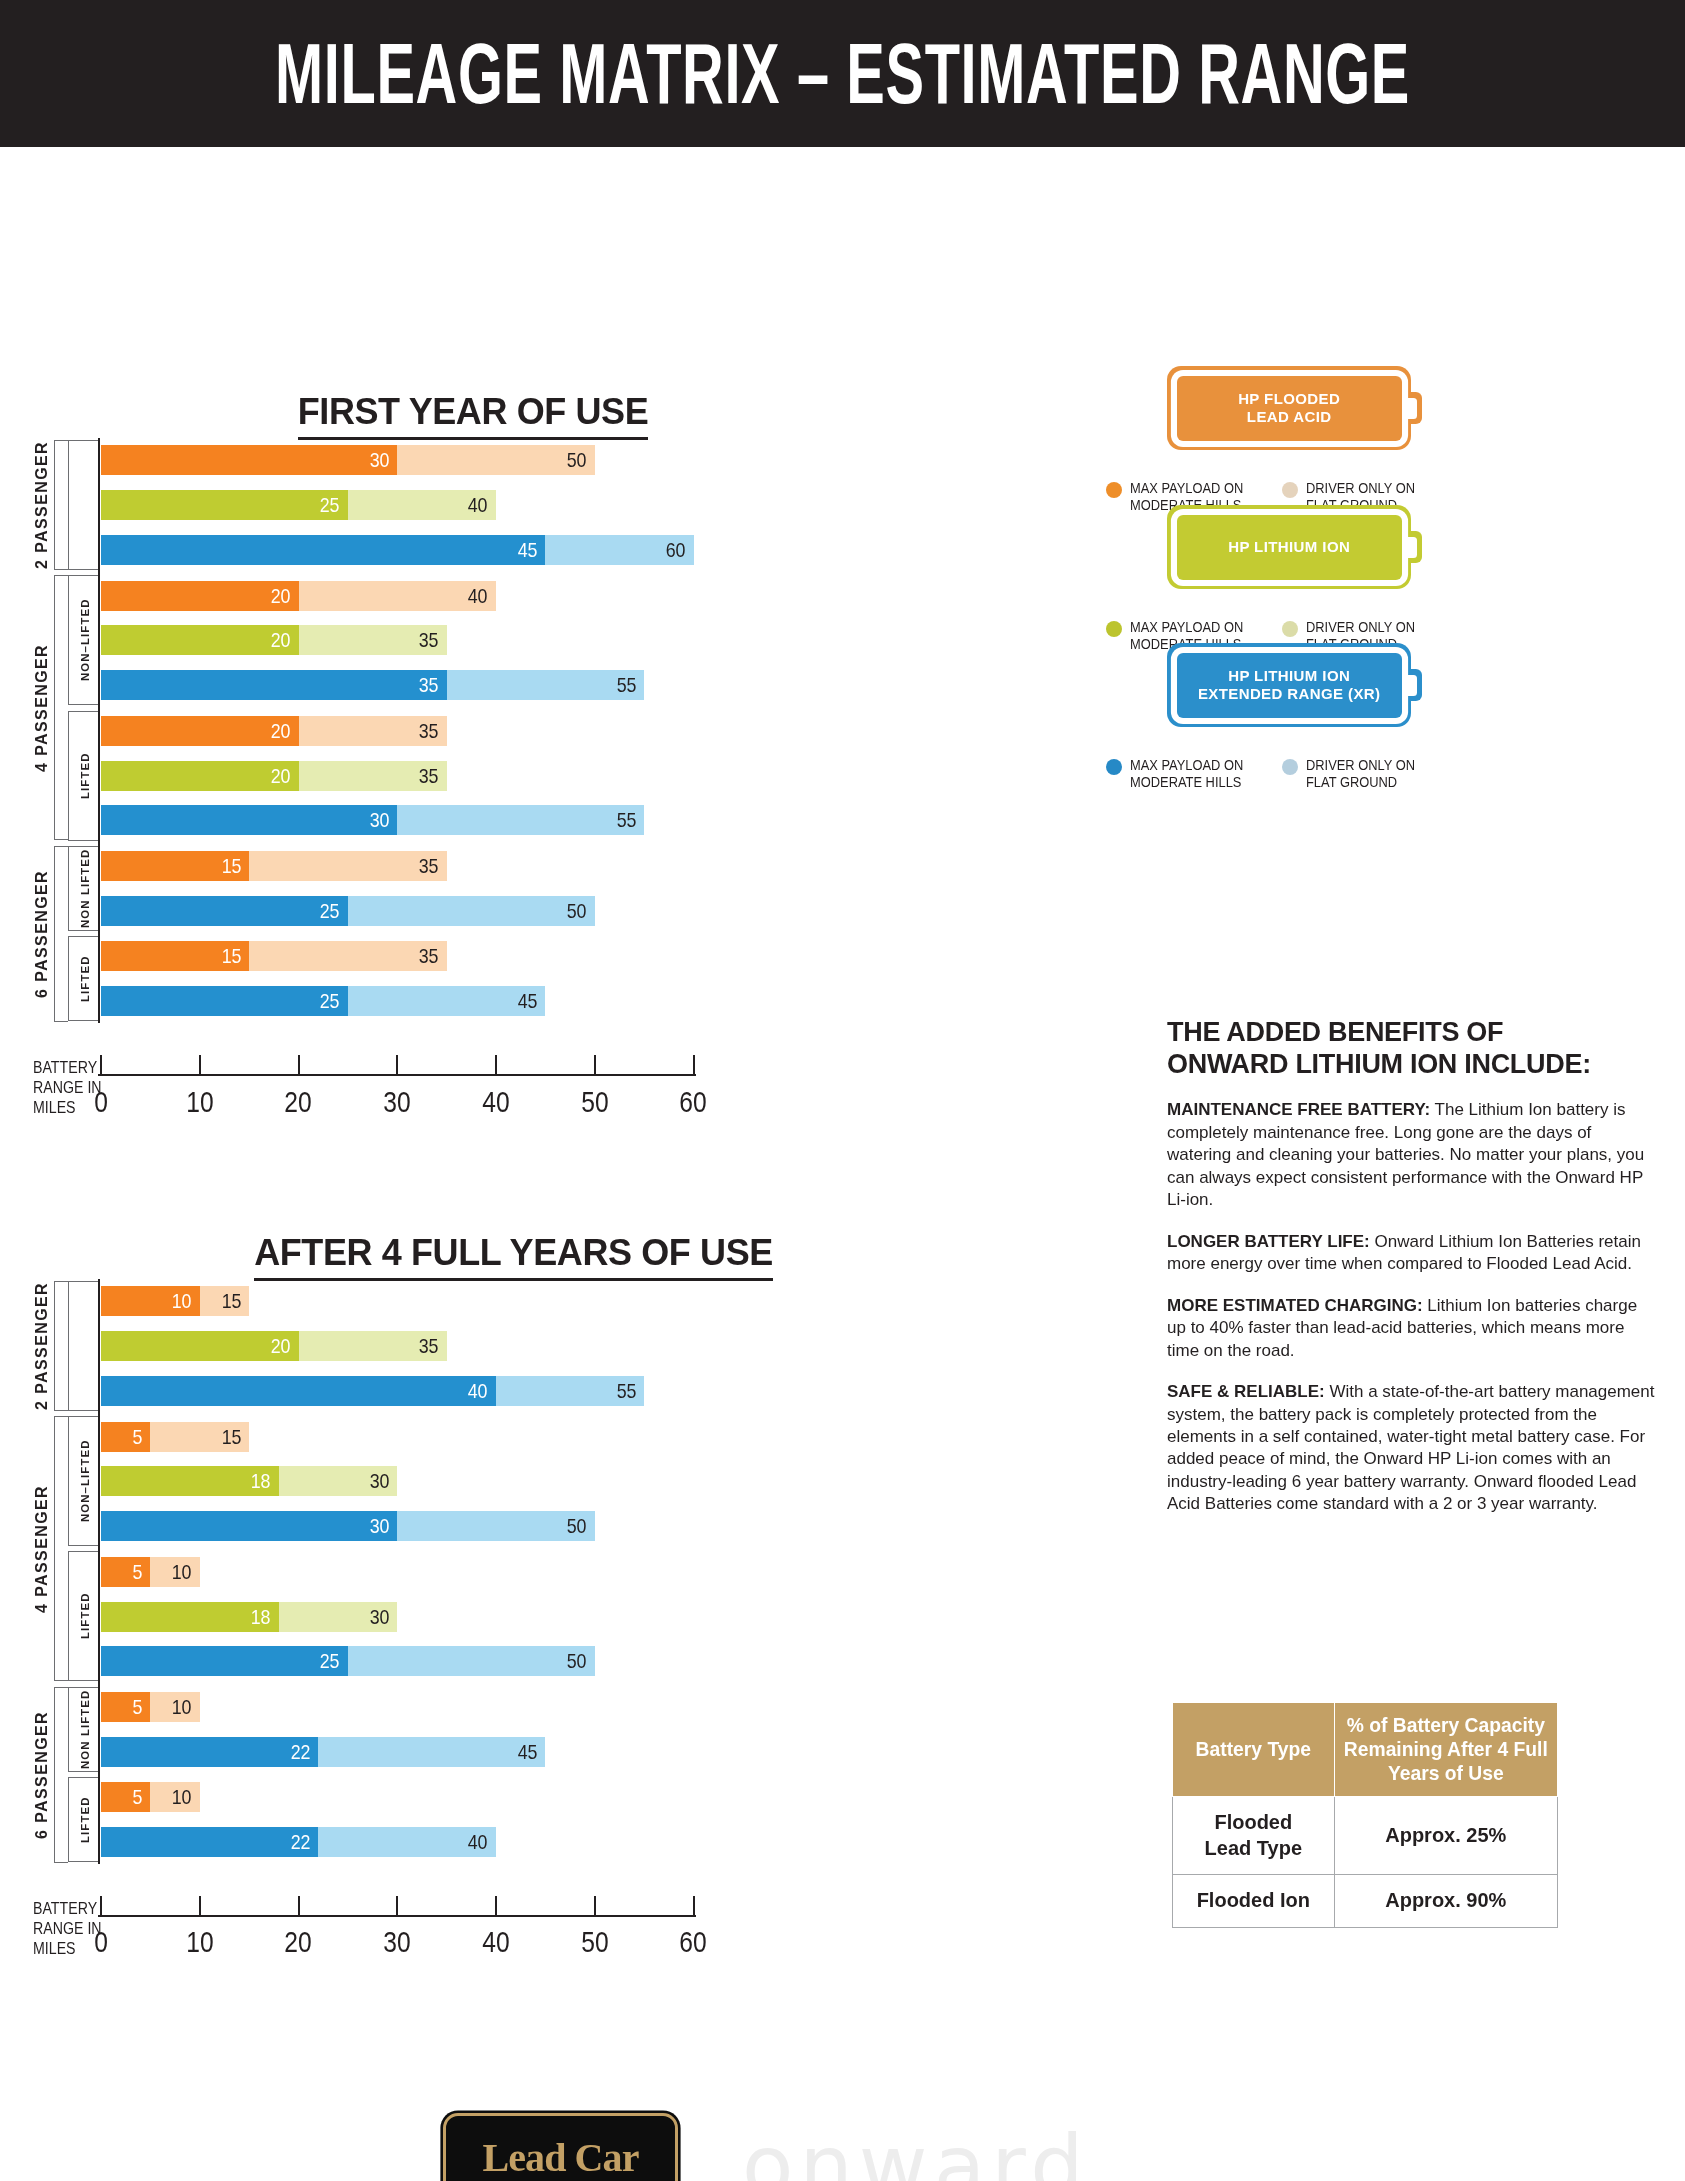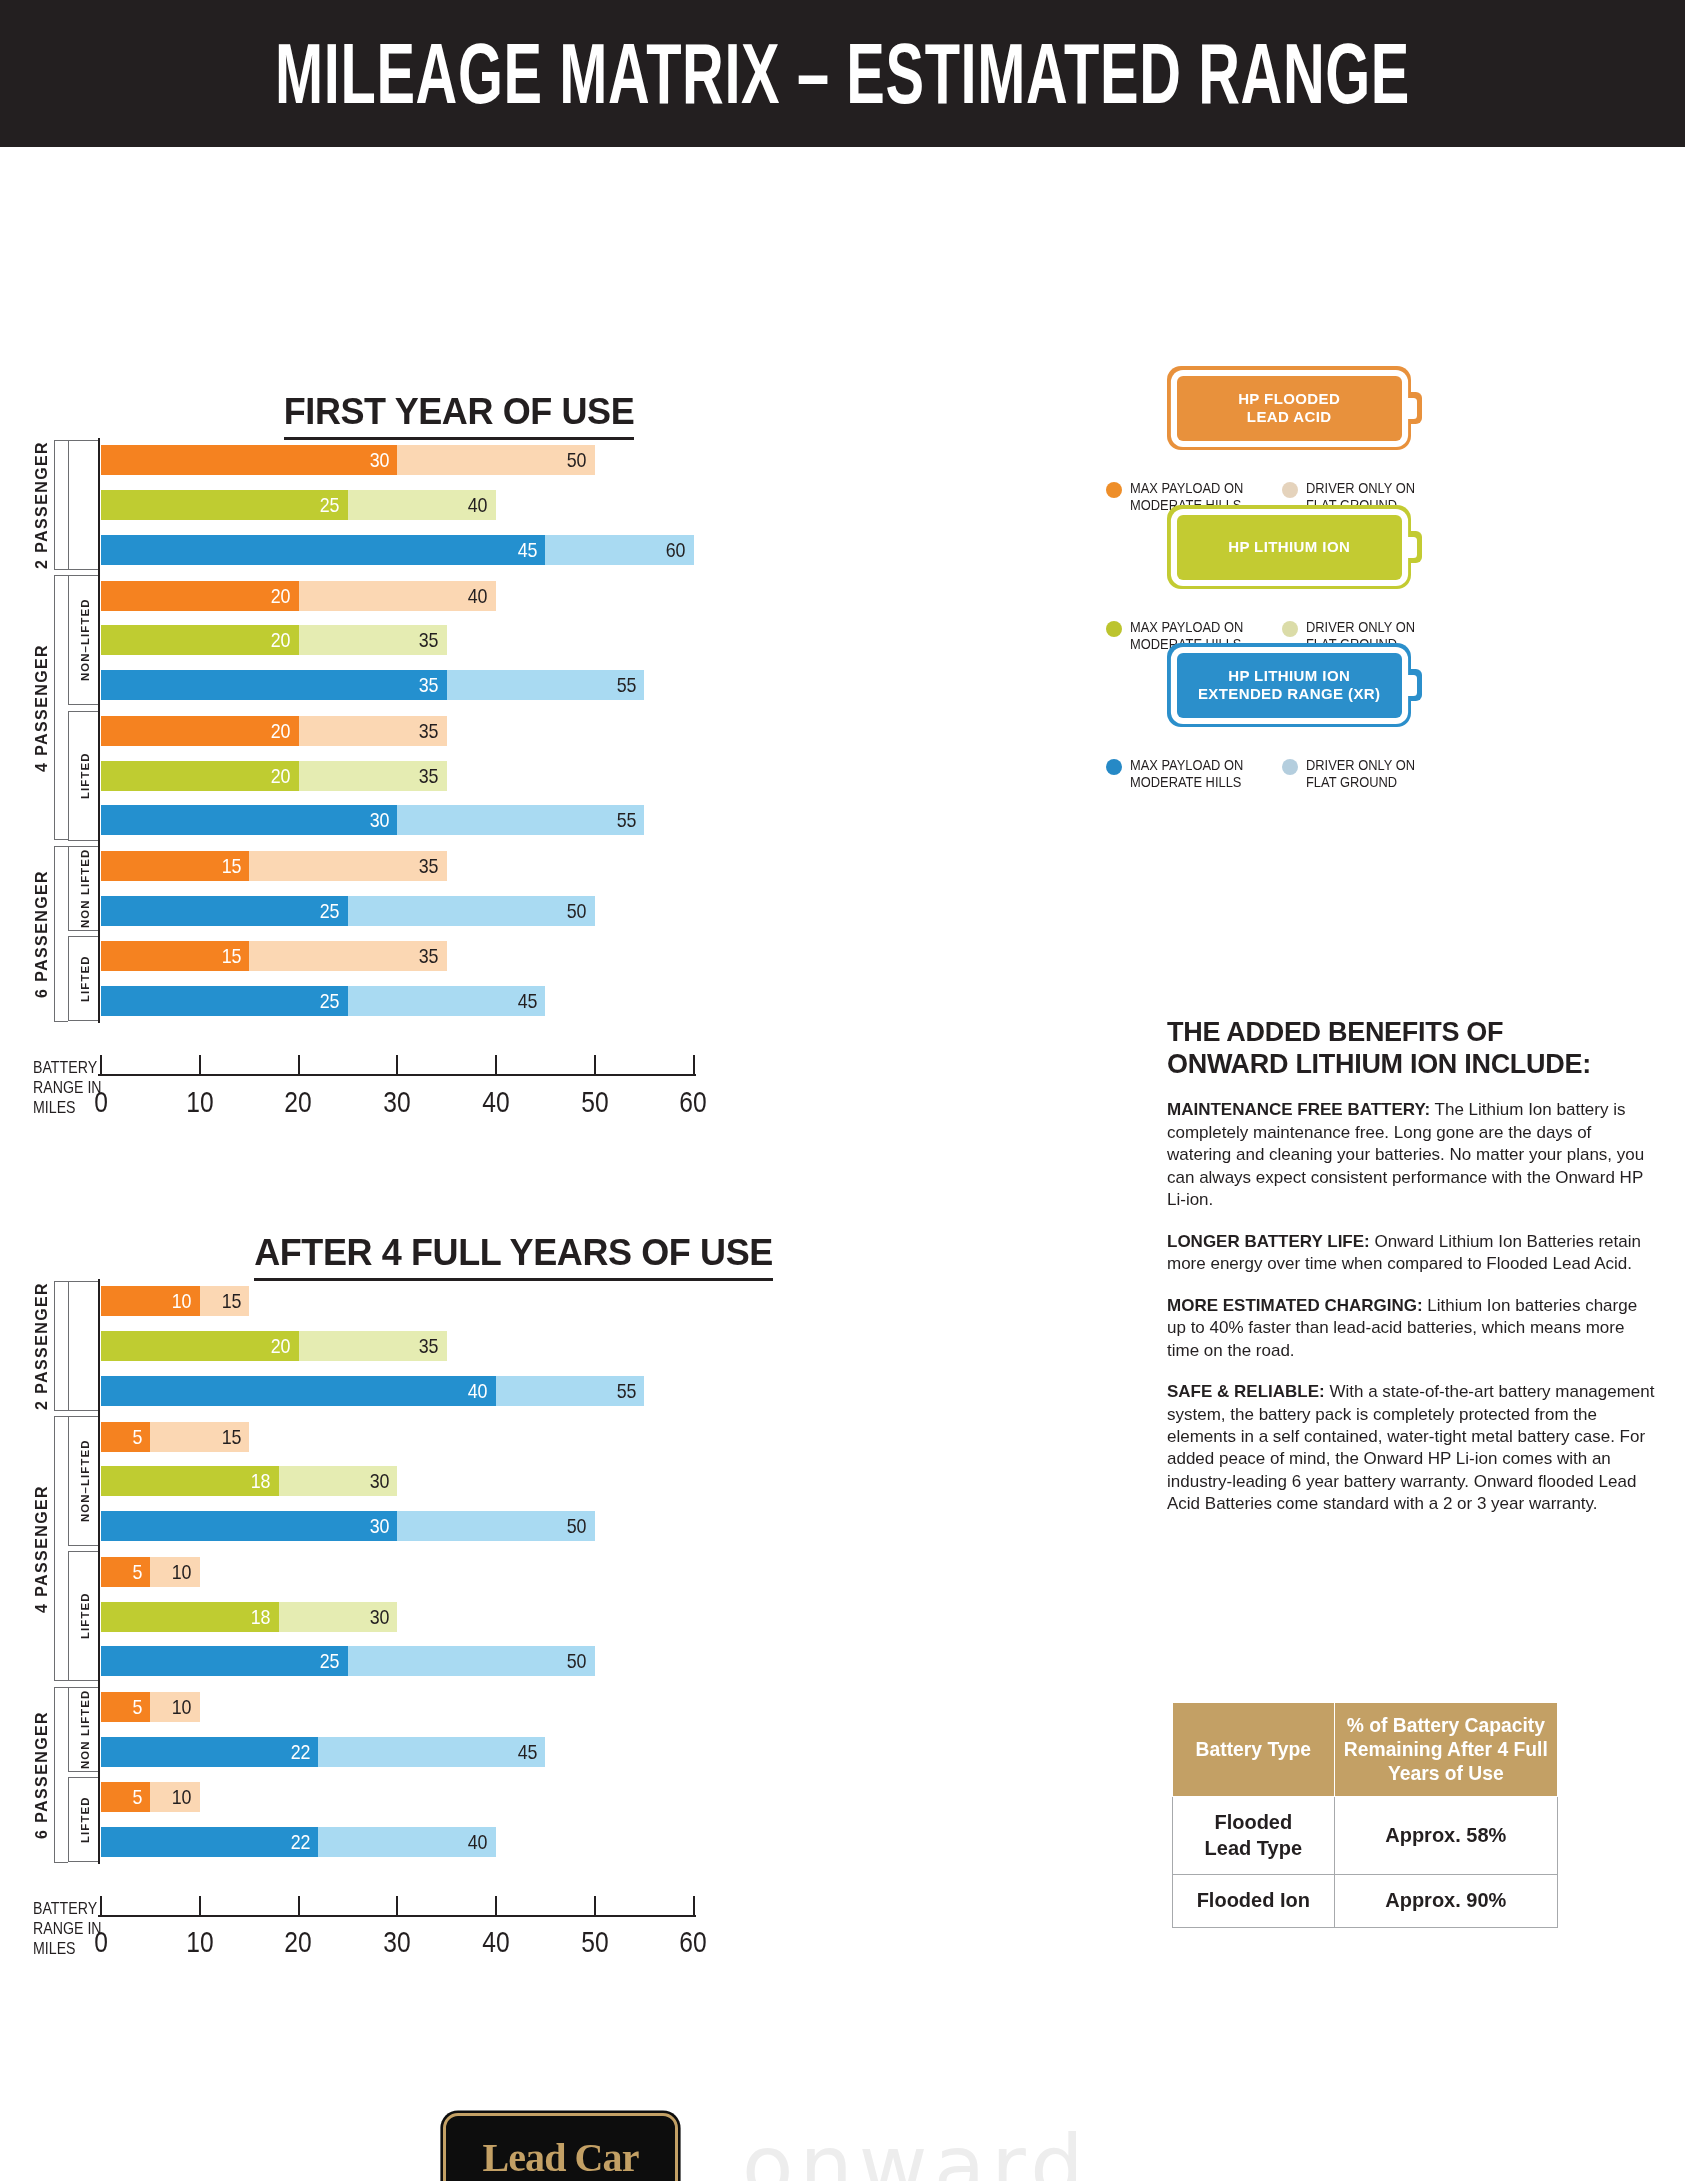--- a/index.html
+++ b/index.html
@@ -256,21 +256,21 @@
 </head>
 <body>
 
 <div class="header">
   <div class="header-title">MILEAGE MATRIX – ESTIMATED RANGE</div>
 </div>
 
 <div class="page">
 
   <div class="chart-block">
-    <div class="chart-title" style="position:absolute; left:187px; top:244px; width:544px;">
+    <div class="chart-title" style="position:absolute; left:201px; top:244px; width:544px;">
       <span>FIRST YEAR OF USE</span>
     </div>
     <div class="plot" id="plot-0">
         <div class="bar-row" style="left: 101px; top: 298px; width: 494px;">
           <div class="bar-light" style="width: 494px; background: rgb(251, 215, 179);"></div>
           <div class="bar-dark" style="width: 296px; background: rgb(245, 130, 32);"></div>
           <div class="bar-val dark-lab" style="left: 258px; width: 33px; text-align: right;">30</div>
           <div class="bar-val light-lab" style="left: 455px; width: 33px; text-align: right;">50</div>
         </div>
         <div class="bar-row" style="left: 101px; top: 343px; width: 395px;">
@@ -591,21 +591,21 @@
       <thead>
         <tr>
           <th style="width:162px;">Battery Type</th>
           <th style="width:224px;">% of Battery Capacity Remaining After 4 Full Years of Use</th>
         </tr>
       </thead>
       <tbody id="cap-body">
           <tr>
             <td style="white-space: pre-line;">Flooded
 Lead Type</td>
-            <td style="white-space: pre-line;">Approx. 58%</td>
+            <td style="white-space: pre-line;">Approx. 25%</td>
           </tr>
           <tr>
             <td style="white-space: pre-line;">Flooded Ion</td>
             <td style="white-space: pre-line;">Approx. 90%</td>
           </tr>
         </tbody>
     </table>
   </div>
 
   <div class="footer">

